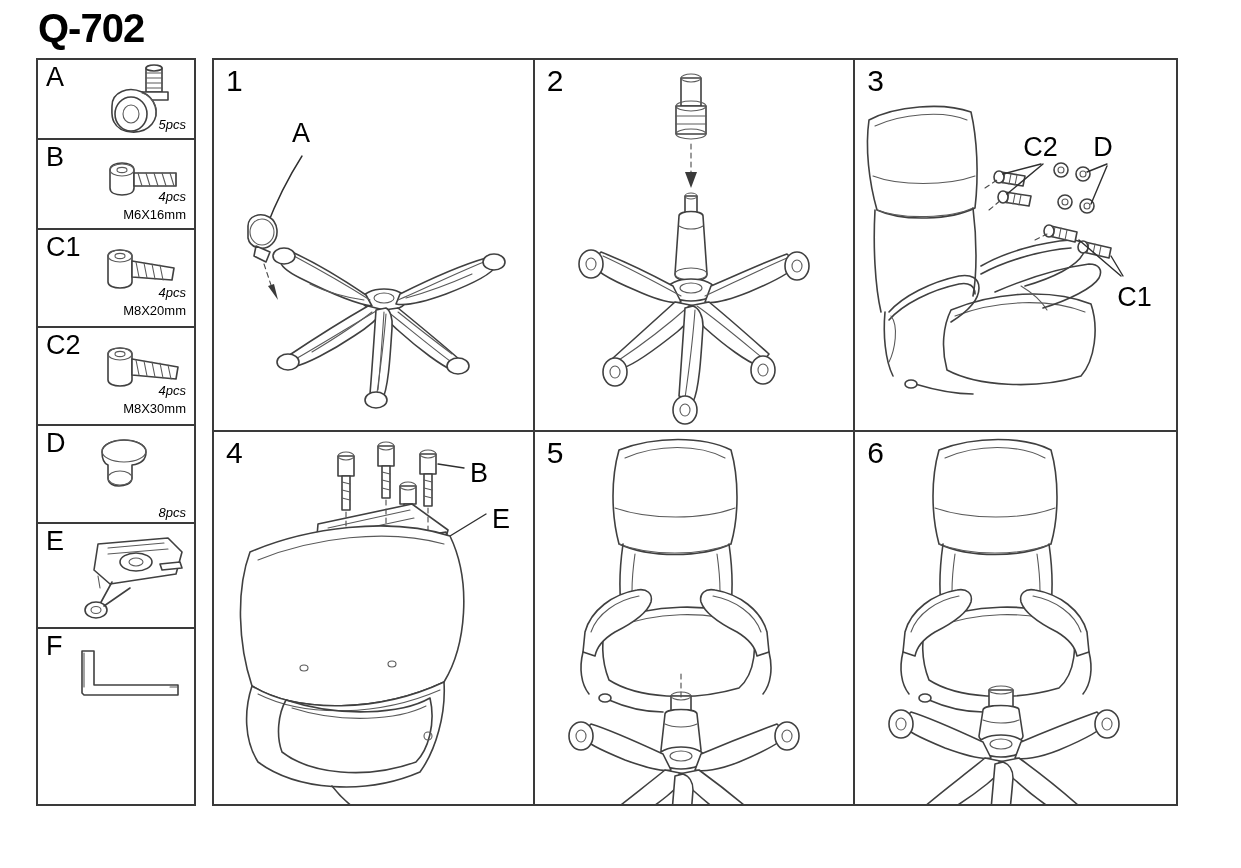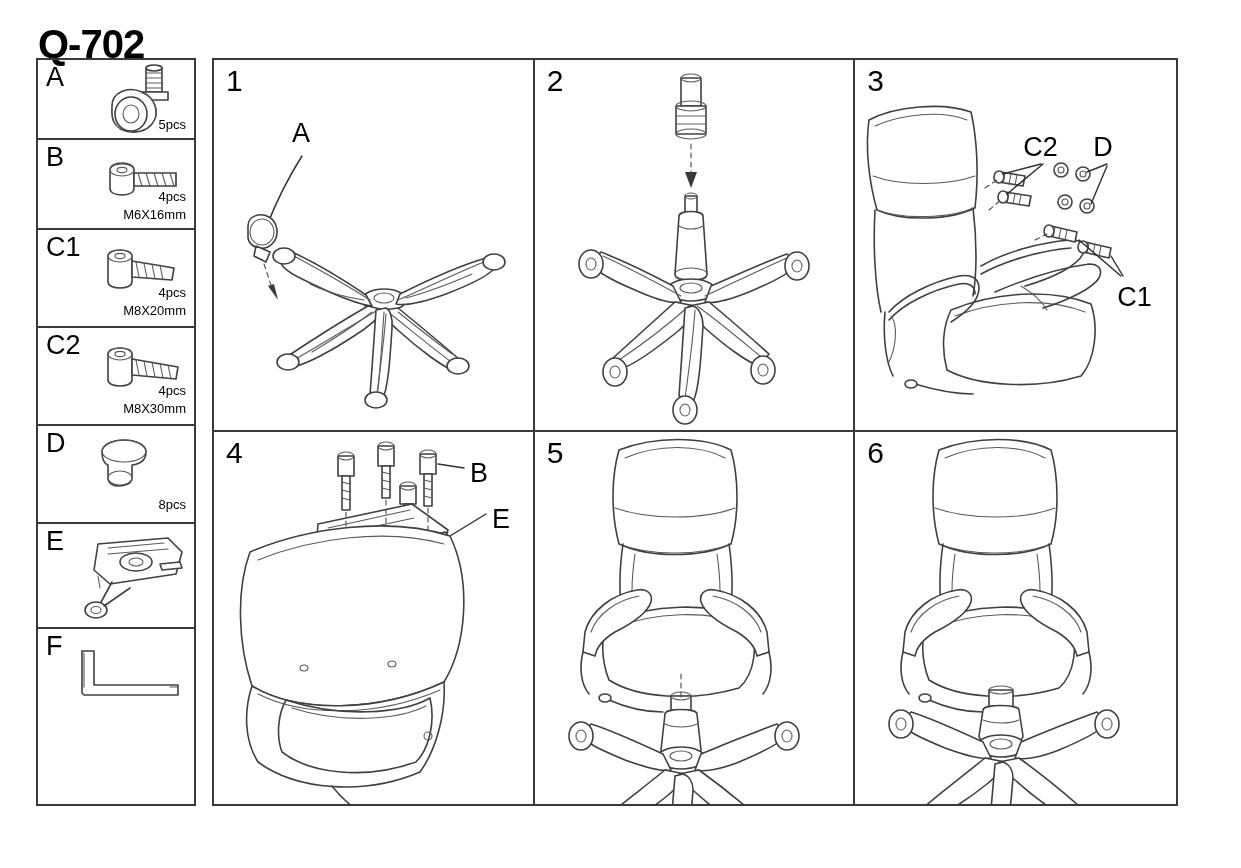--- a/index.html
+++ b/index.html
@@ -18,21 +18,20 @@
 
   
   #model-title {
     position: absolute;
     left: 38px;
     top: 6px;
     font-size: 40px;
     font-weight: bold;
     letter-spacing: -1px;
     line-height: 44px;
-    margin-top: 16px;
   }
 
   
   #parts-list {
     position: absolute;
     left: 36px;
     top: 58px;
     width: 160px;
     height: 748px;
     border: 2px solid #3a3a3a;
@@ -55,20 +54,21 @@
     top: 2px;
     font-size: 27px;
     line-height: 30px;
   }
   .part-qty {
     position: absolute;
     right: 8px;
     font-size: 13px;
     line-height: 15px;
     text-align: right;
+    font-style: italic;
   }
   .part-spec {
     position: absolute;
     right: 8px;
     font-size: 13px;
     line-height: 15px;
     text-align: center;
   }
   .part-art {
     position: absolute;
@@ -245,21 +245,21 @@
 
   <div class="part-cell" id="part-d">
     <span class="part-letter">D</span>
     <div class="part-art">
       <svg width="110" height="66" viewBox="0 0 110 66" style="left:24px;top:12px;">
         <path class="ln-fill" d="M40 14 C40 6 52 2 62 2 C72 2 84 6 84 14 C84 22 78 26 70 27 L70 40 C70 46 62 48 57 48 C52 48 46 46 46 40 L46 27 C41 25 40 20 40 14 Z"></path>
         <ellipse class="ln-thin" cx="62" cy="13" rx="22" ry="11"></ellipse>
         <ellipse class="ln-thin" cx="58" cy="40" rx="12" ry="7"></ellipse>
       </svg>
     </div>
-    <span class="part-qty" style="bottom:10px;">8pcs</span>
+    <span class="part-qty" style="bottom:2px;">8pcs</span>
   </div>
 
   <div class="part-cell" id="part-e">
     <span class="part-letter">E</span>
     <div class="part-art">
       <svg width="130" height="96" viewBox="0 0 130 96" style="left:26px;top:6px;">
         <path class="ln-fill" d="M34 14 L104 8 L118 22 L112 44 L46 54 L30 40 Z"></path>
         <path class="ln-thin" d="M44 18 L100 13 M44 24 L104 19"></path>
         <ellipse class="ln-fill" cx="72" cy="32" rx="16" ry="9"></ellipse>
         <ellipse class="ln-thin" cx="72" cy="32" rx="7" ry="4"></ellipse>

